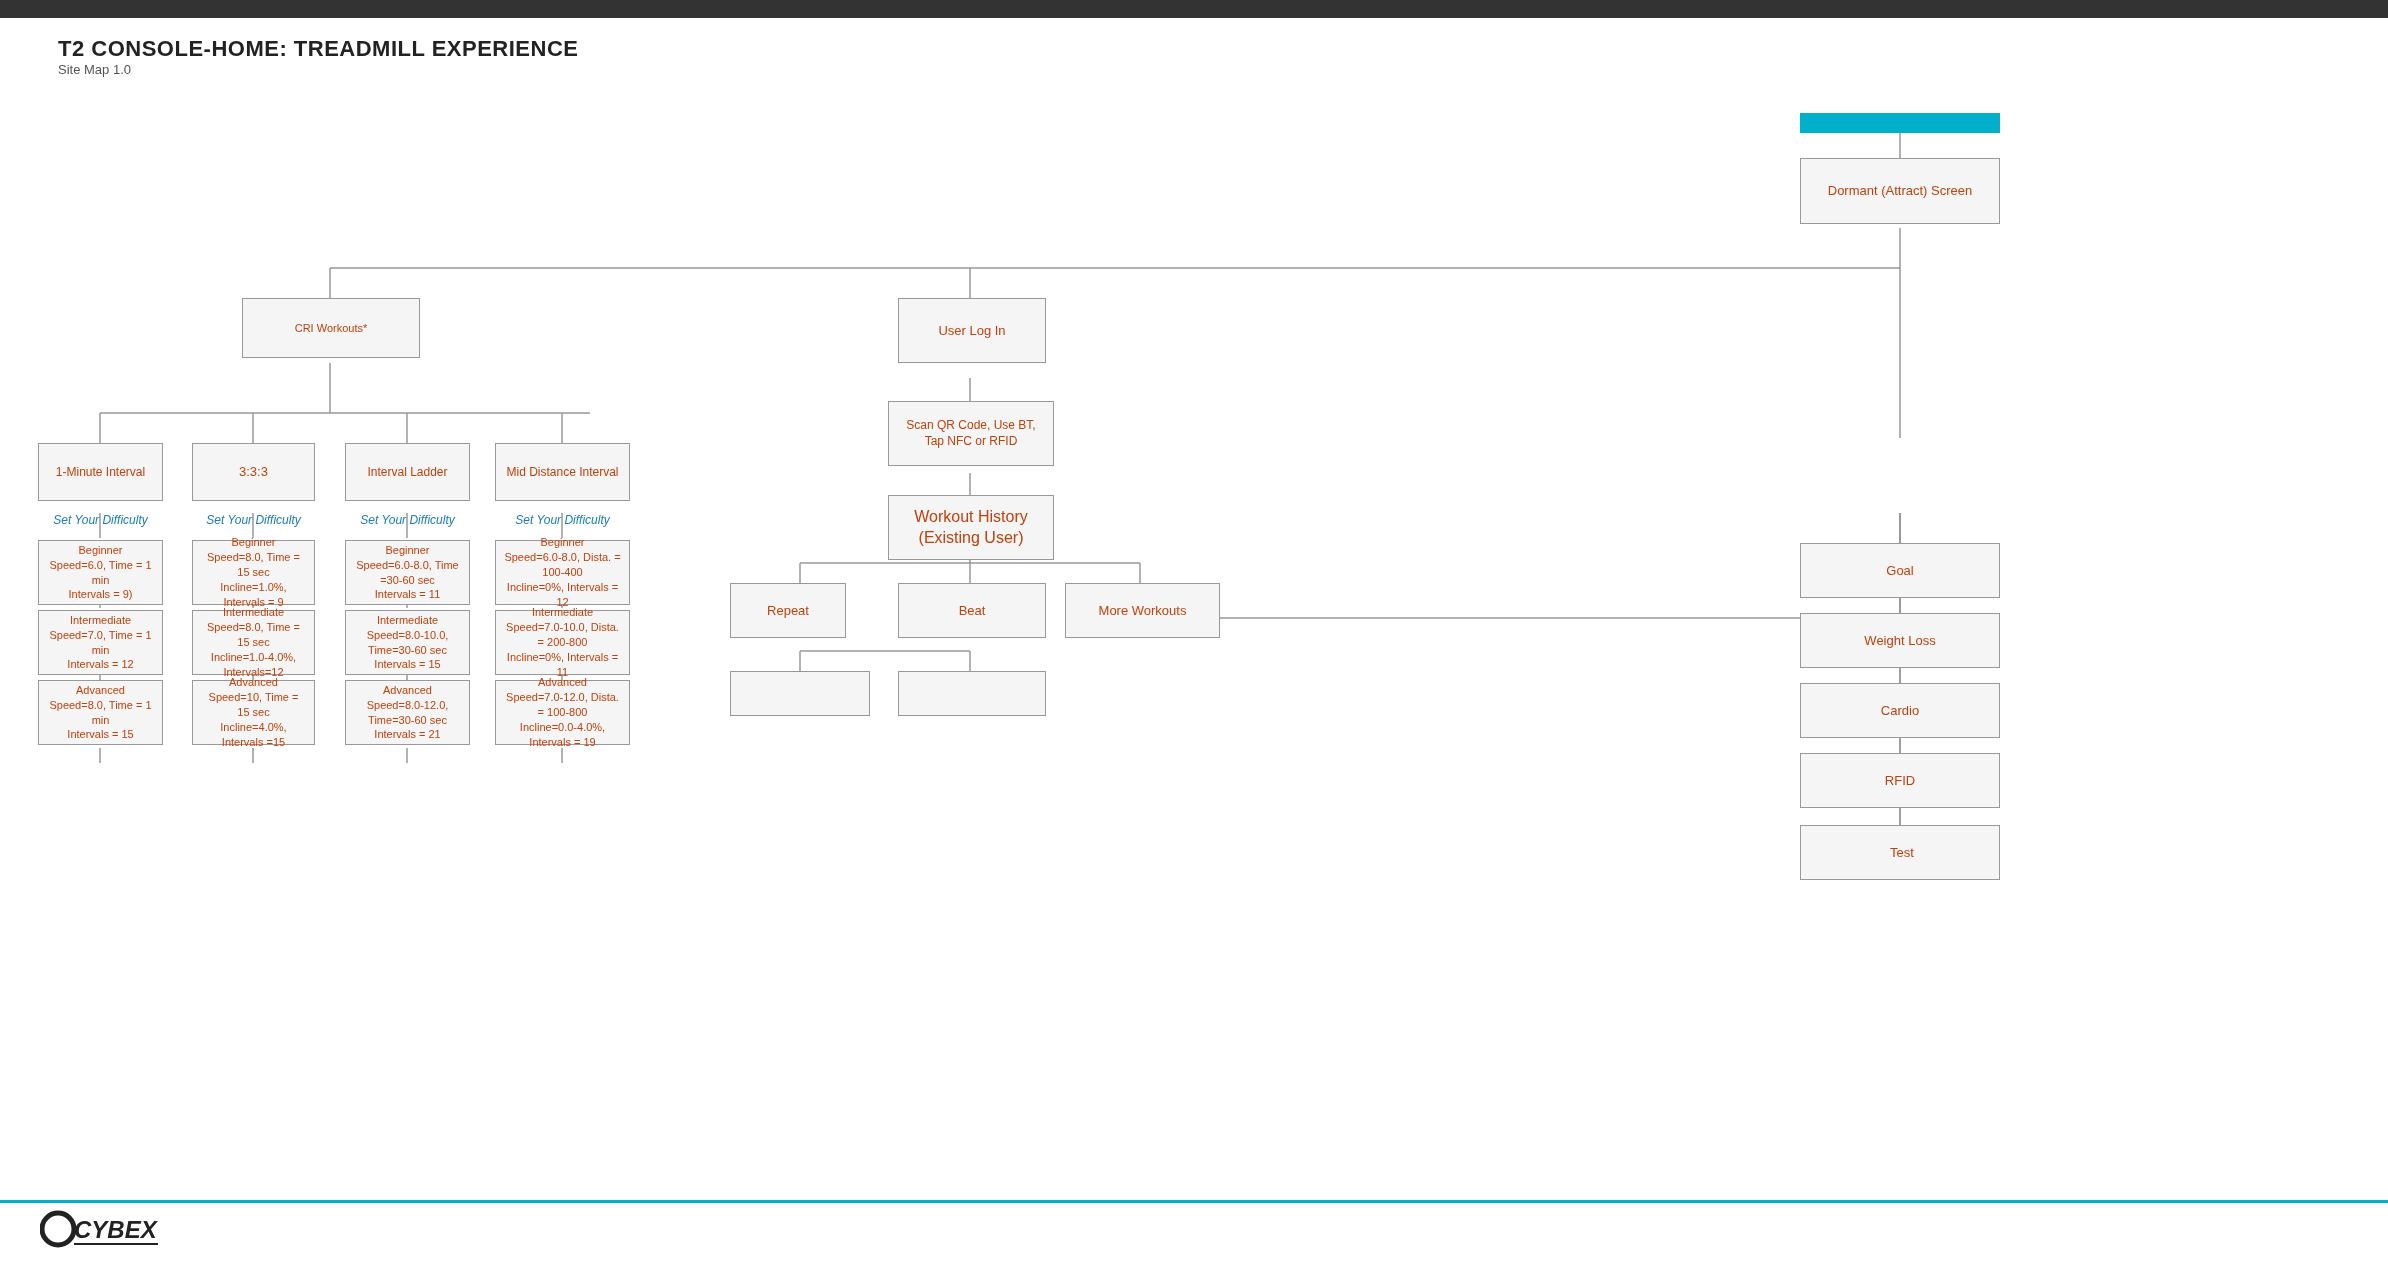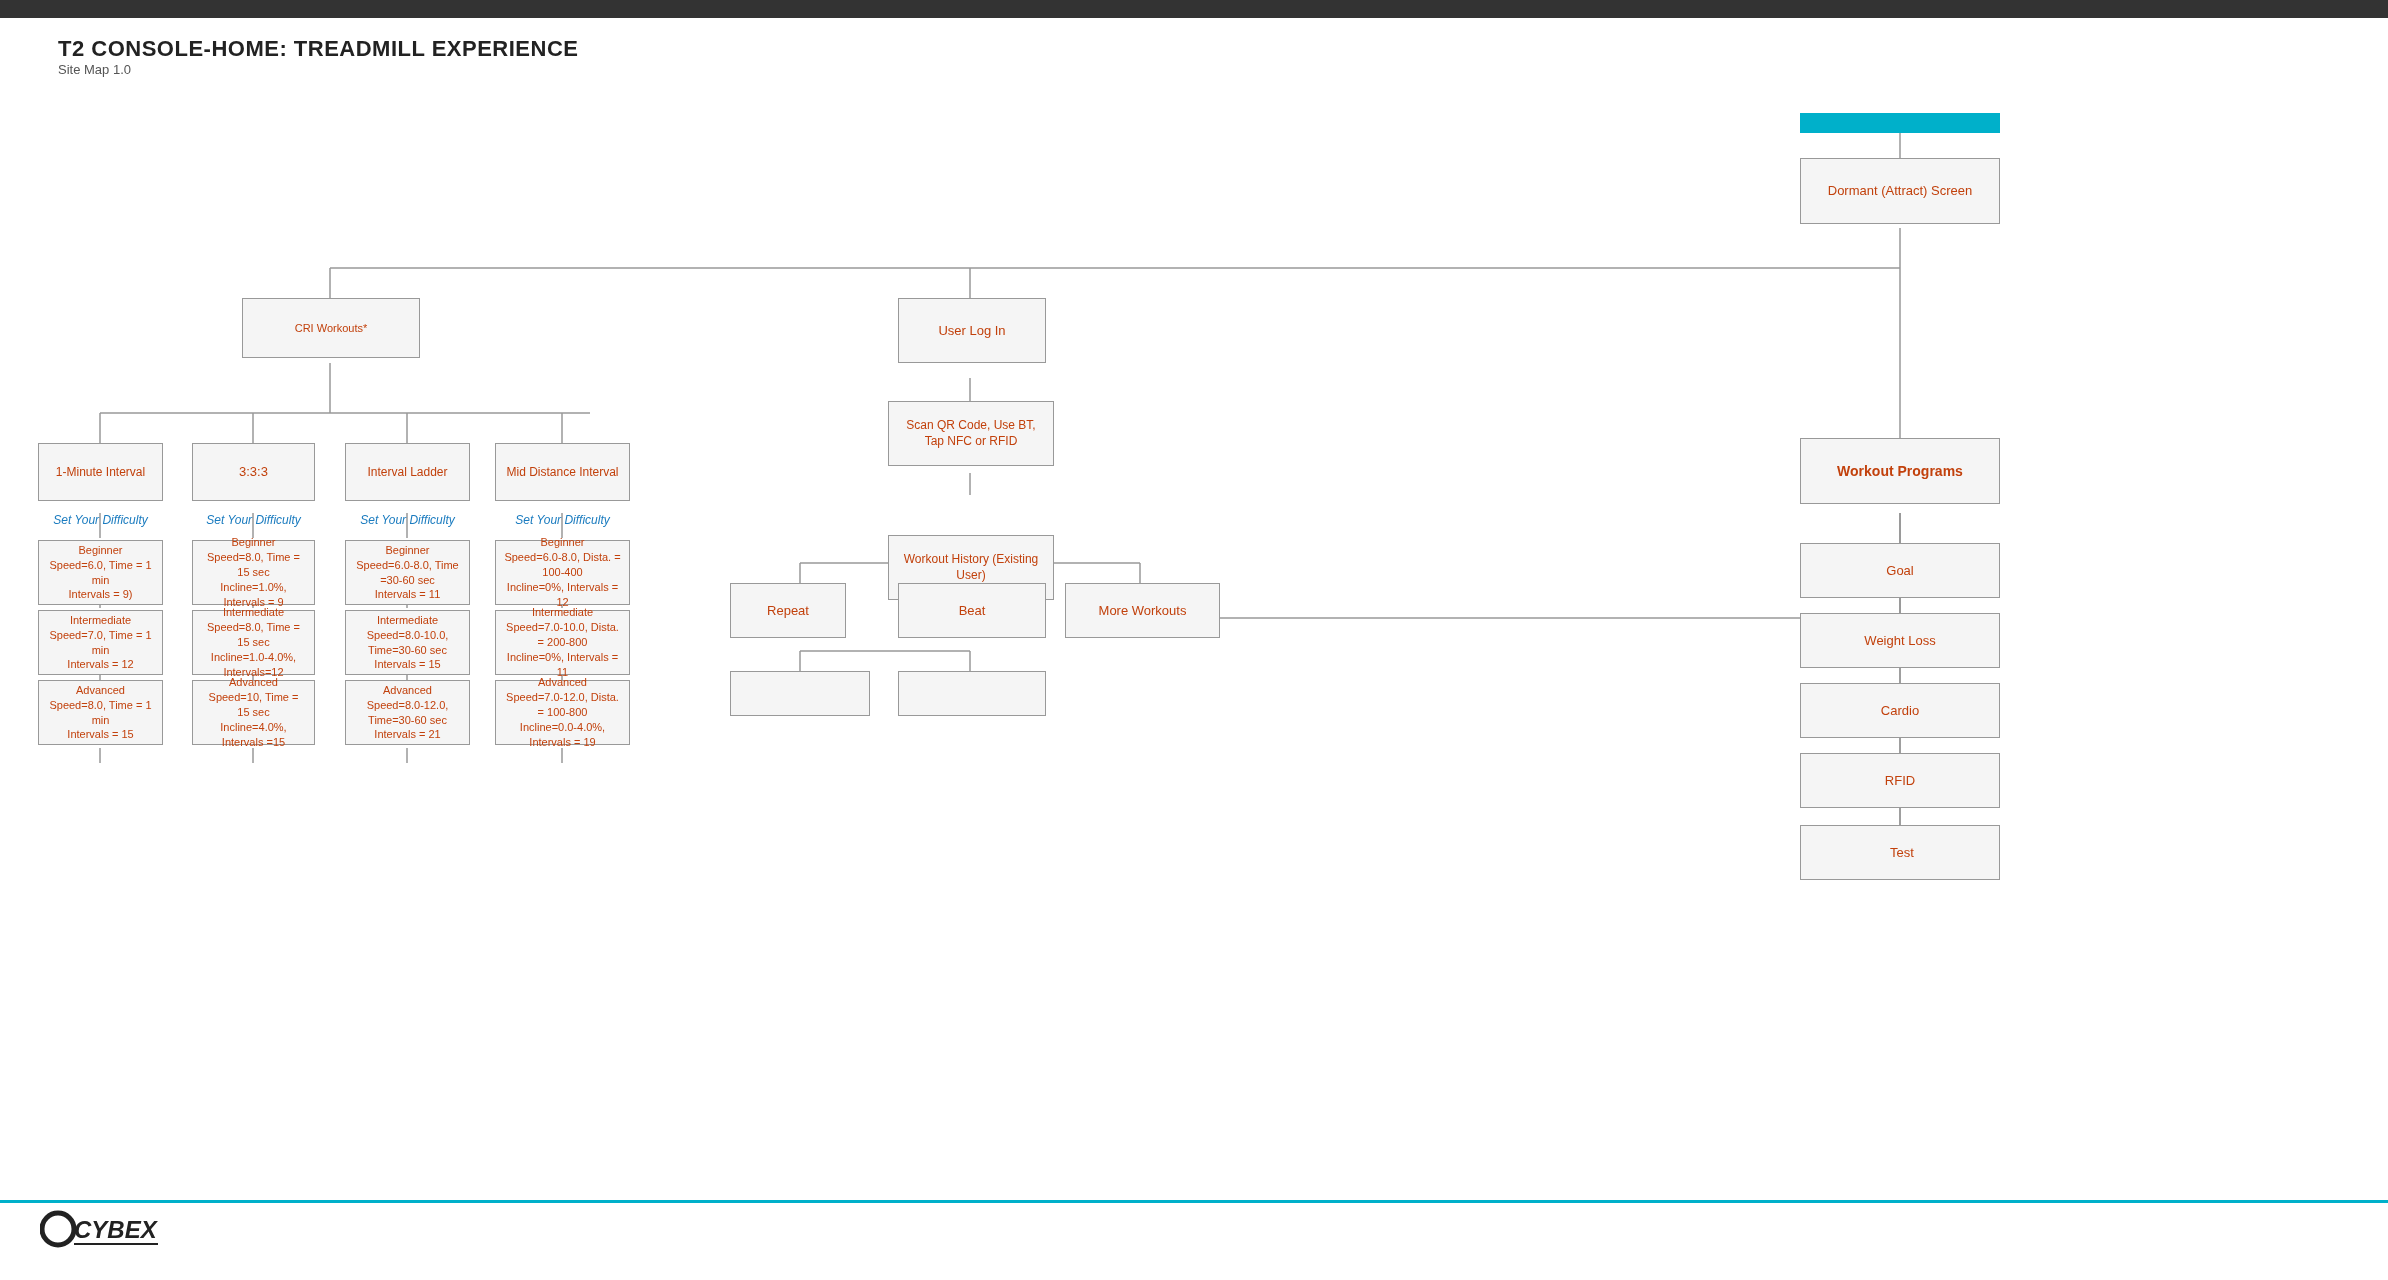--- a/index.html
+++ b/index.html
@@ -240,32 +240,31 @@
 Speed=8.0-12.0, Time=30-60 sec
 Intervals = 21</div>
   <div class="box" style="left:495px; top:597px; width:135px; height:65px; font-size:11px; white-space:pre-line;">Advanced
 Speed=7.0-12.0, Dista. = 100-800
 Incline=0.0-4.0%, Intervals = 19</div>
 
   <div class="box" style="left:898px; top:215px; width:148px; height:65px; font-size:13px;">User  Log In</div>
 
   <div class="box" style="left:888px; top:318px; width:166px; height:65px; font-size:12px; line-height:1.3;">Scan QR Code, Use BT, Tap NFC or RFID</div>
 
-  <div class="box" style="left:888px; top:412px; width:166px; height:65px; font-size:12px; line-height:1.3;margin-top:40px;">Workout History (Existing User)</div>
+  <div class="box" style="left:888px; top:412px; width:166px; height:65px; font-size:16px; line-height:1.3;">Workout History (Existing User)</div>
 
   <div class="box" style="left:730px; top:500px; width:116px; height:55px; font-size:13px;">Repeat</div>
 
   <div class="box" style="left:898px; top:500px; width:148px; height:55px; font-size:13px;">Beat</div>
 
   <div class="box" style="left:1065px; top:500px; width:155px; height:55px; font-size:13px;">More Workouts</div>
 
   <div class="box" style="left:730px; top:588px; width:140px; height:45px; font-size:12px;"></div>
   <div class="box" style="left:898px; top:588px; width:148px; height:45px; font-size:12px;"></div>
 
-  <div class="box" style="left:1800px; top:355px; width:200px; height:66px; font-size:14px; font-weight:bold;">Workout Programs</div>
 
   <div class="box" style="left:1800px; top:460px; width:200px; height:55px; font-size:13px;">Goal</div>
 
   <div class="box" style="left:1800px; top:530px; width:200px; height:55px; font-size:13px;">Weight Loss</div>
 
   <div class="box" style="left:1800px; top:600px; width:200px; height:55px; font-size:13px;">Cardio</div>
 
   <div class="box" style="left:1800px; top:670px; width:200px; height:55px; font-size:13px;">RFID</div>
 
   <div class="box" style="left:1800px; top:742px; width:200px; height:55px; font-size:13px;padding-left:12px;">Test</div>

